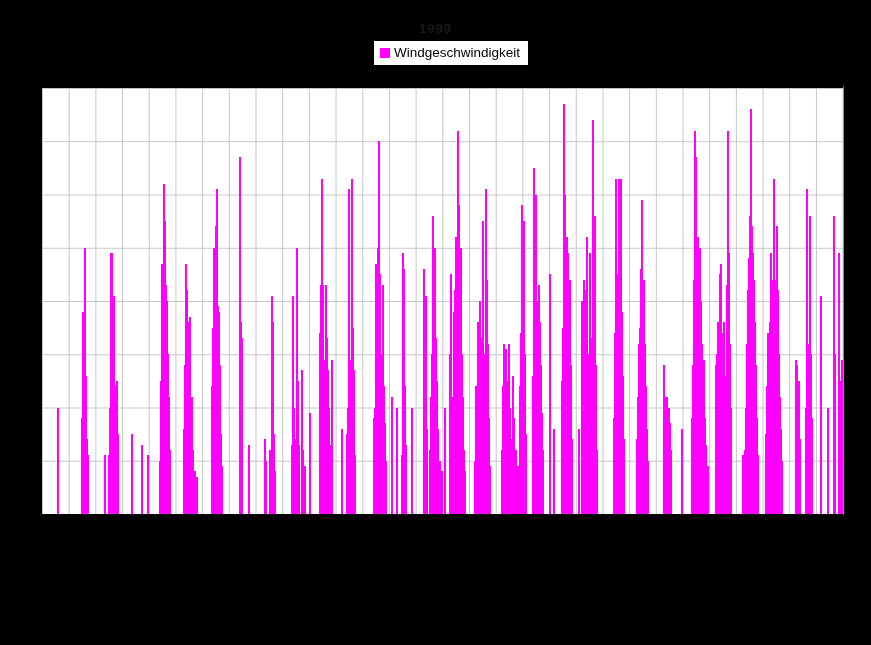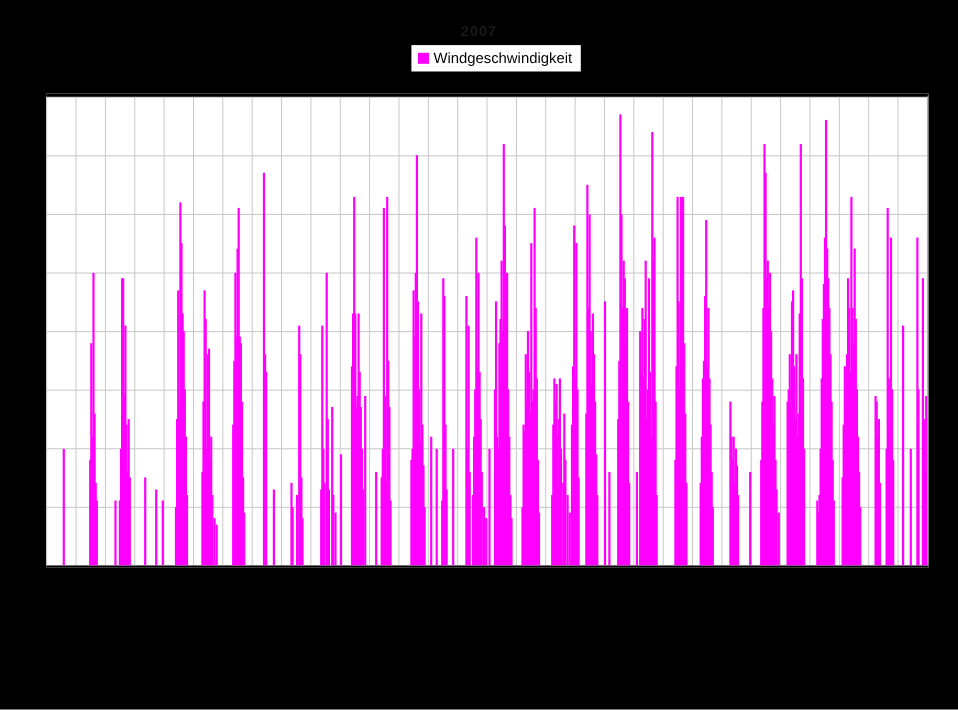--- a/index.html
+++ b/index.html
@@ -67,21 +67,21 @@
   .bars .bar{
     position:absolute;
     bottom:0;
     width:2px;
     background:#ff00ff;
   }
 </style>
 </head>
 <body style="background: rgb(0, 0, 0);">
 
-<div class="chart-title" style="color: rgb(26, 26, 26);">2007</div>
+<div class="chart-title" style="color: rgb(26, 26, 26);">1999</div>
 
 <div class="legend">
   <span class="swatch" style="background: rgb(255, 0, 255);"></span>
   <span class="legend-label">Windgeschwindigkeit</span>
 </div>
 
 <div class="plot">
   <div class="grid"></div>
   <div class="bars" id="bars">
       <div class="bar" style="left: 15px; height: 25%; background: rgb(255, 0, 255);"></div>

